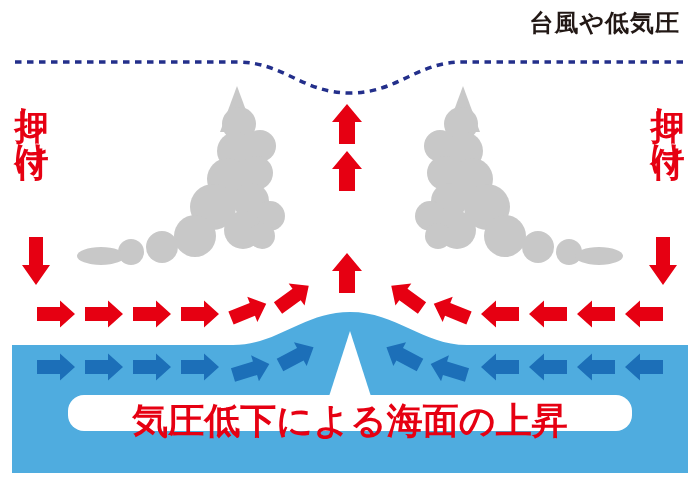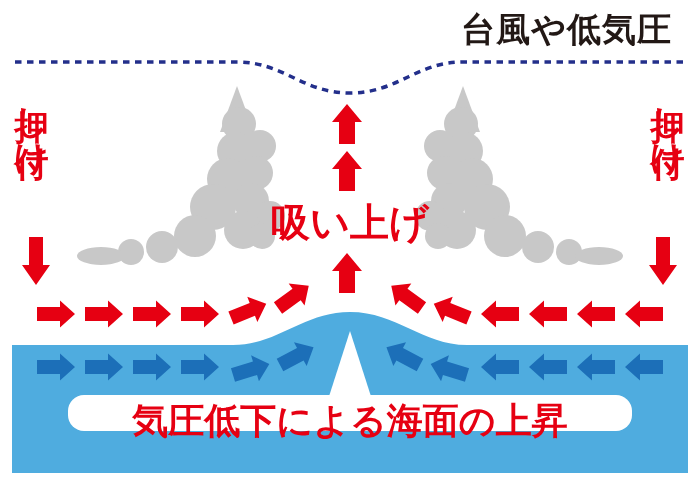--- a/index.html
+++ b/index.html
@@ -1,20 +1,20 @@
 <!DOCTYPE html>
 <html><head>
 <meta charset="utf-8">
 <style>
   html,body{margin:0;padding:0;background:#ffffff;}
   body{font-family:"Liberation Sans", sans-serif;}
   .stage{position:relative;width:700px;height:485px;background:#ffffff;overflow:hidden;}
   .stage svg{position:absolute;left:0;top:0;}
   .txt{position:absolute;user-select:none;white-space:nowrap;}
-  .title{top:7px;right:28px;font-size:34px;font-weight:600;color:#221815;letter-spacing:1px;}
+  .title{top:7px;right:20px;font-size:24px;font-weight:600;color:#221815;letter-spacing:1px;}
   .press{top:84px;font-size:34px;font-weight:700;color:#E60012;writing-mode:vertical-rl;text-orientation:upright;line-height:1;letter-spacing:-1px;}
   .press.left{left:15px;}
   .press.right{right:15px;}
   .suction{left:250px;top:196px;width:200px;text-align:center;font-size:39px;font-weight:700;color:#E60012;}
   .searise{left:68px;top:395px;width:564px;height:36px;background:#ffffff;border-radius:16px;
            text-align:center;line-height:51px;font-size:36px;font-weight:700;color:#E60012;}
 </style>
 </head>
 <body>
 
@@ -89,17 +89,16 @@
       <use href="#arrDown" transform="translate(663,237)"></use>
     </g>
   </svg>
 
   <div class="txt title">台風や低気圧</div>
 
   <div class="txt press left">押し付け</div>
 
   <div class="txt press right">押し付け</div>
 
-  <div class="txt suction">吸い上げ</div>
 
   <div class="txt searise">気圧低下による海面の上昇</div>
 
 </div>
 
 </body></html>

